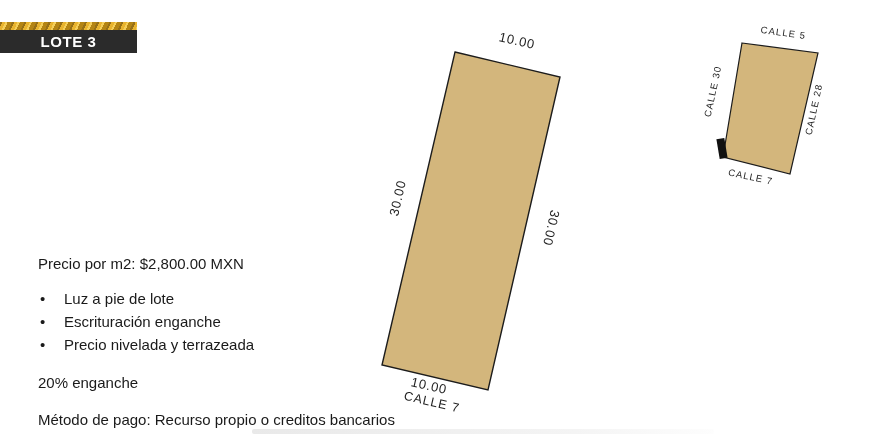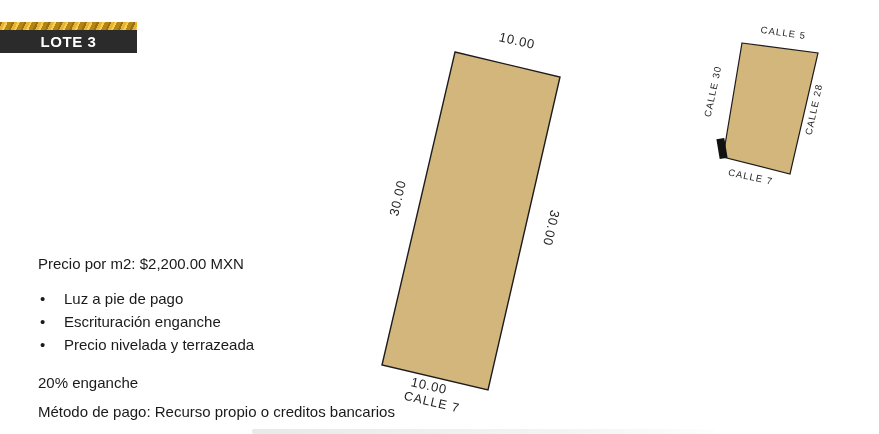--- a/index.html
+++ b/index.html
@@ -37,21 +37,21 @@
   .details{
     position:absolute;left:38px;top:253px;width:400px;
     font-size:15px;line-height:21px;color:#1a1a1a;
   }
   .details p{margin:0;}
   .details .lead p{margin:0 0 1px 0;}
   .details ul{list-style:none;margin:13px 0 0 0;padding:0;}
   .details li{display:flex;line-height:23px;}
   .details li .dot{width:24px;text-align:left;padding-left:2px;}
   .details .terms{margin-top:16px;}
-  .details .terms p{margin:8px 0 1px 0;line-height:21px;}
+  .details .terms p{margin:16px 0 1px 0;line-height:21px;}
 
   
   .diagram{position:absolute;left:0;top:0;width:879px;height:434px;}
   .dim-label{
     font-family:"Liberation Sans", sans-serif;
     font-size:13px;letter-spacing:.8px;fill:#1f1f1f;
   }
   .street-label{
     font-family:"Liberation Sans", sans-serif;
     font-size:9.5px;letter-spacing:1.1px;fill:#1f1f1f;
@@ -95,26 +95,26 @@
     <polygon points="716.4,139.3 724.3,138 727.6,157.7 719.7,159" fill="#111111"></polygon>
 
     <text class="street-label" text-anchor="middle" transform="translate(783,36) rotate(8)">CALLE 5</text>
     <text class="street-label" text-anchor="middle" transform="translate(716,92) rotate(-78)">CALLE 30</text>
     <text class="street-label" text-anchor="middle" transform="translate(817,110) rotate(-78)">CALLE 28</text>
     <text class="street-label" text-anchor="middle" transform="translate(750,180) rotate(12)">CALLE 7</text>
   </svg>
 
   <div class="details">
     <div class="lead">
-      <p>Precio por m2: $2,200.00 MXN</p>
+      <p>Precio por m2: $2,800.00 MXN</p>
     </div>
     <ul>
       <li>
         <span class="dot">•</span>
-        <span>Luz a pie de pago</span>
+        <span>Luz a pie de lote</span>
       </li>
       <li>
         <span class="dot">•</span>
         <span>Escrituración enganche</span>
       </li>
       <li>
         <span class="dot">•</span>
         <span>Precio nivelada y terrazeada</span>
       </li>
     </ul>

